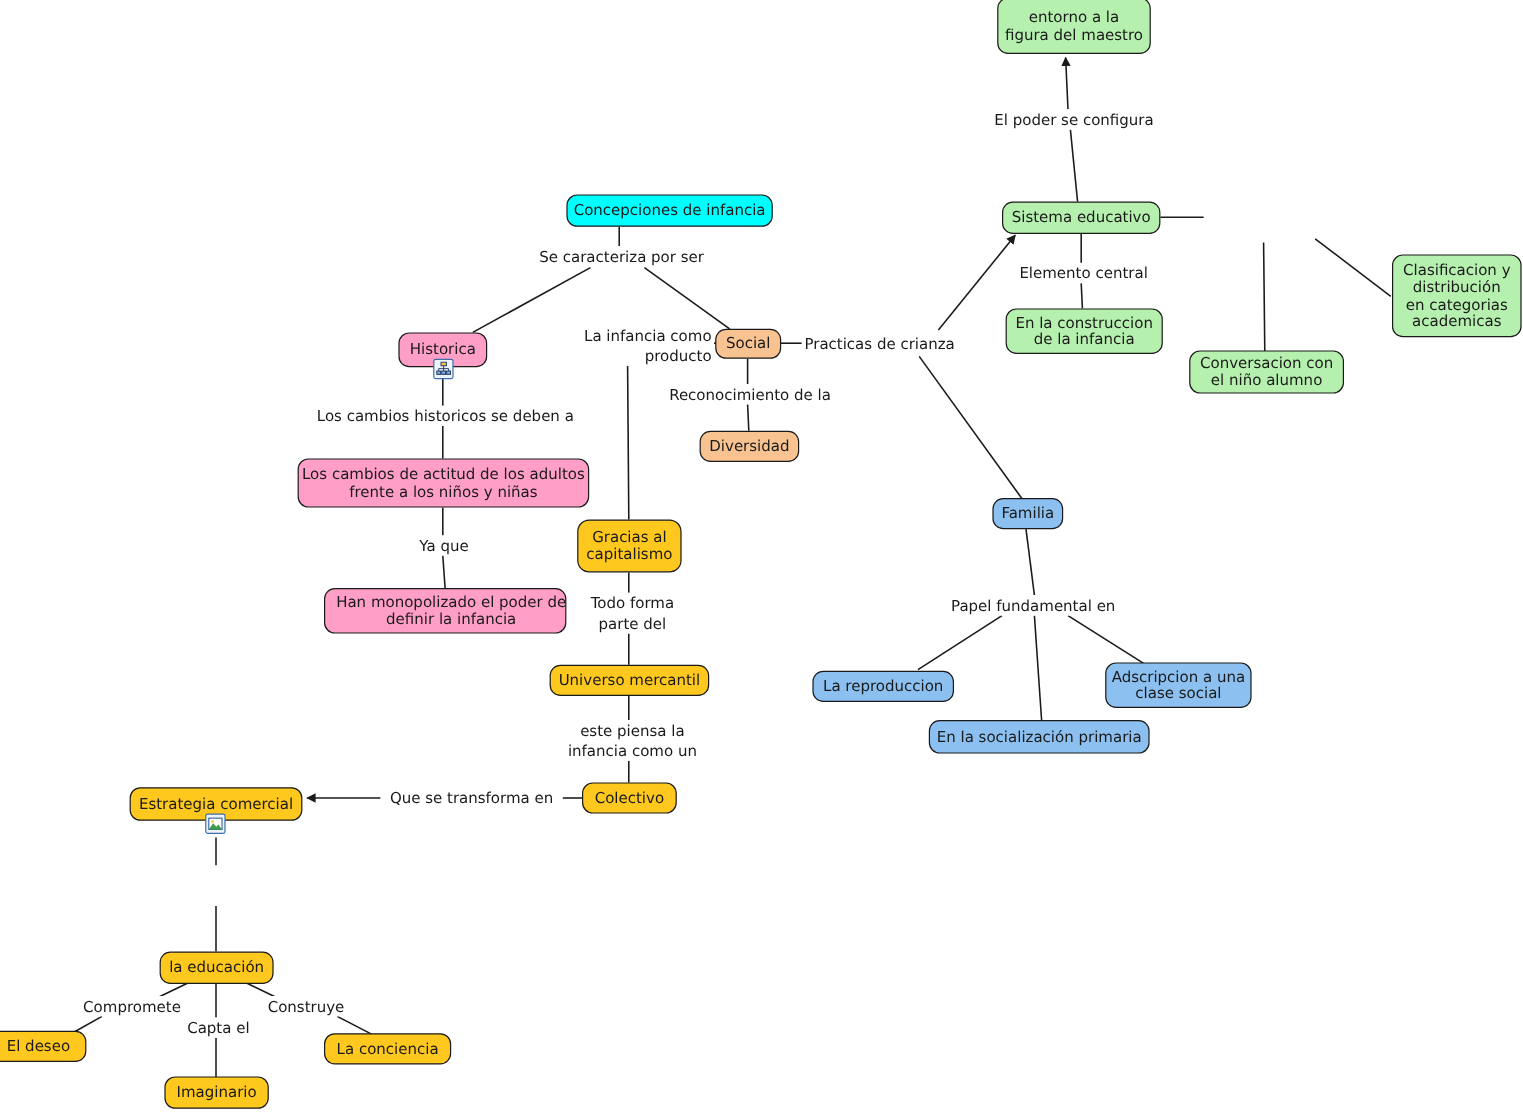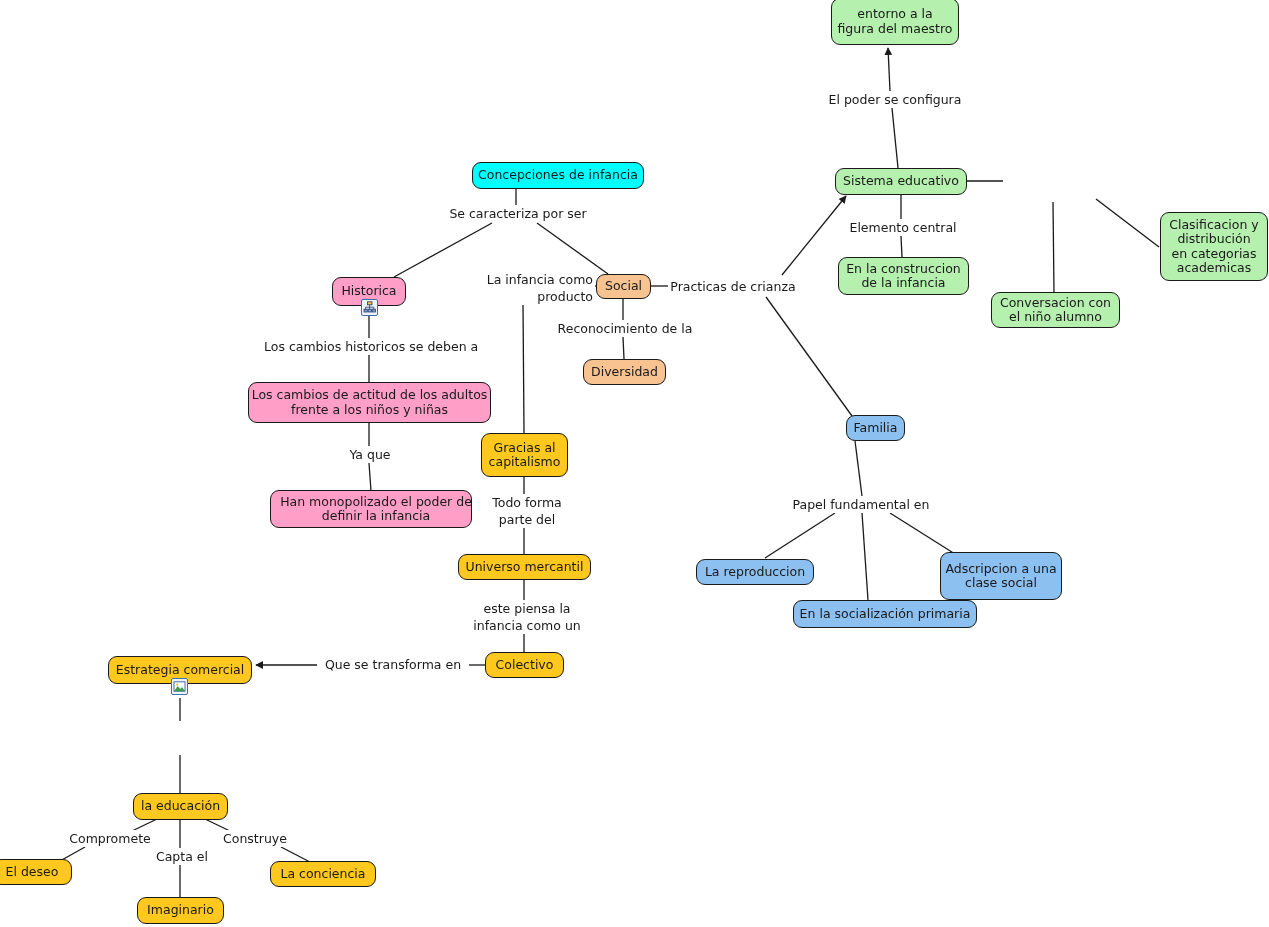--- a/index.html
+++ b/index.html
@@ -52,21 +52,21 @@
     background: #ffffff;
     z-index: 2;
     padding: 0 2px;
   }
   
   .c-cyan   { background: #00ffff; }
   .c-pink   { background: #ff9ec7; }
   .c-peach  { background: #f8c291; }
   .c-amber  { background: #ffc81e; }
   .c-green  { background: #b6f0ae; }
-  .c-blue   { background: #8cc0f0; margin-left: 19px; }
+  .c-blue   { background: #8cc0f0; }
 
   
   .badge {
     position: absolute;
     width: 17px;
     height: 17px;
     box-sizing: border-box;
     border: 1px solid #3d6fa8;
     border-radius: 2px;
     background: #eef3fa;
@@ -191,21 +191,21 @@
   <div class="node c-pink" style="left:248px; top:382px; width:243px; height:41px;">Los cambios de actitud de los adultos
 frente a los niños y niñas</div>
 
   <div class="node c-pink" style="left:270px; top:490px; width:202px; height:38px;padding-left:17px;">Han monopolizado el poder de
 definir la infancia</div>
 
   <div class="node c-peach" style="left:596px; top:274px; width:55px; height:25px;">Social</div>
 
   <div class="node c-peach" style="left:583px; top:359px; width:83px; height:26px;">Diversidad</div>
 
-  <div class="node c-amber" style="left:481px; top:433px; width:87px; height:44px;">Gracias al
+  <div class="node c-amber" style="left:481px; top:433px; width:87px; height:44px;border-radius:10px;">Gracias al
 capitalismo</div>
 
   <div class="node c-amber" style="left:458px; top:554px; width:133px; height:26px;">Universo mercantil</div>
 
   <div class="node c-amber" style="left:485px; top:652px; width:79px; height:26px;">Colectivo</div>
 
   <div class="node c-amber" style="left:108px; top:656px; width:144px; height:28px;">Estrategia comercial</div>
   <div class="badge" style="left:171px; top:678px;">
     <svg width="13" height="13" viewBox="0 0 13 13">
       <rect x="1" y="1.8" width="11" height="9.4" fill="#ffffff" stroke="#2d5e9e" stroke-width="0.9"></rect>
@@ -237,21 +237,21 @@
 
   <div class="node c-green" style="left:991px; top:292px; width:129px; height:36px;">Conversacion con
 el niño alumno</div>
 
   <div class="node c-blue" style="left:827px; top:415px; width:59px; height:26px;">Familia</div>
 
   <div class="node c-blue" style="left:677px; top:559px; width:118px; height:26px;">La reproduccion</div>
 
   <div class="node c-blue" style="left:774px; top:600px; width:184px; height:28px;">En la socialización primaria</div>
 
-  <div class="node c-blue" style="left:921px; top:552px; width:122px; height:48px;">Adscripcion a una
+  <div class="node c-blue" style="left:921px; top:552px; width:122px; height:38px;">Adscripcion a una
 clase social</div>
 
   <div class="label" style="left:440px; top:205px; width:152px;">Se caracteriza por ser</div>
 
   <div class="label" style="left:455px; top:271px; width:136px;text-align:right;">La infancia como
 producto</div>
 
   <div class="label" style="left:262px; top:338px; width:214px;">Los cambios historicos se deben a</div>
 
   <div class="label" style="left:332px; top:446px; width:72px;">Ya que</div>

